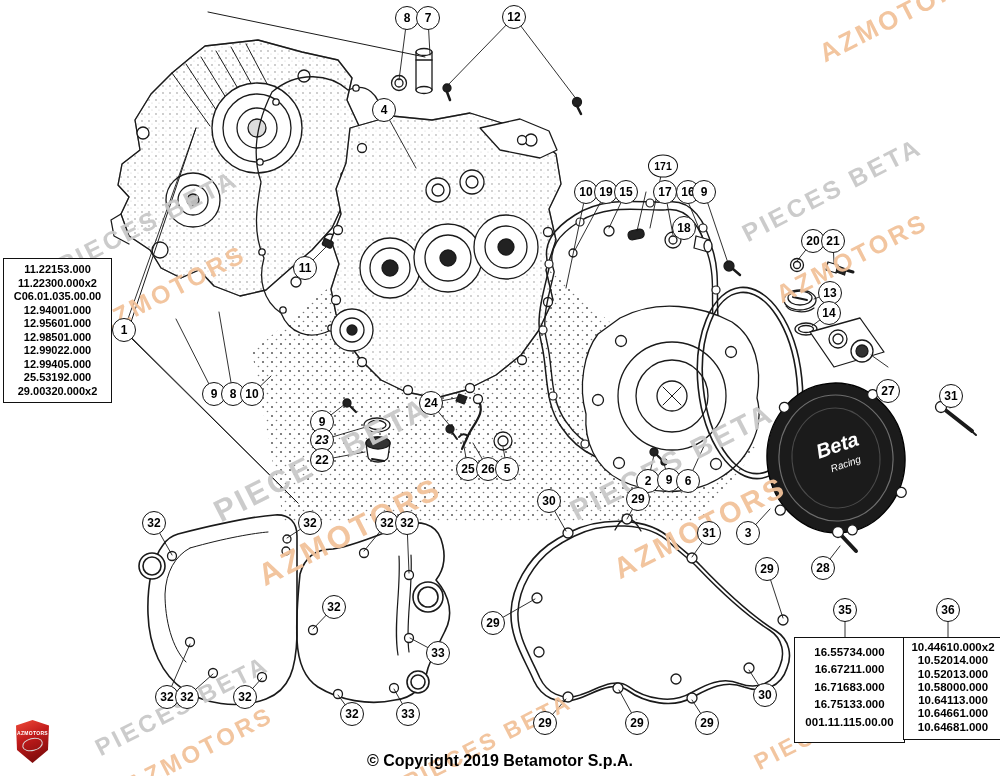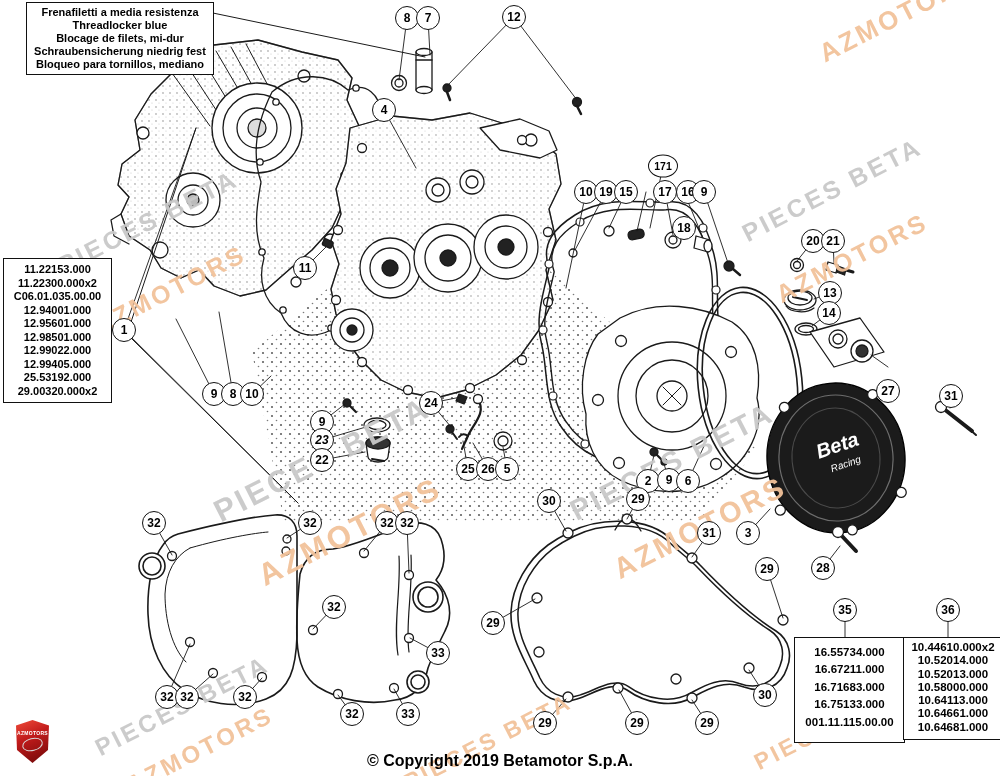--- a/index.html
+++ b/index.html
@@ -367,27 +367,20 @@
       <div class="watermark wm-gray" style="left: 322px; top: 460px; font-size: 31px;">PIECES BETA</div>
       <div class="watermark wm-orange" style="left: 350px; top: 532px; font-size: 31px;">AZMOTORS</div>
       <div class="watermark wm-gray" style="left: 672px; top: 462px; font-size: 29px;">PIECES BETA</div>
       <div class="watermark wm-orange" style="left: 700px; top: 528px; font-size: 29px;">AZMOTORS</div>
       <div class="watermark wm-gray" style="left: 182px; top: 706px; font-size: 24px;">PIECES BETA</div>
       <div class="watermark wm-orange" style="left: 200px; top: 750px; font-size: 24px;">AZMOTORS</div>
       <div class="watermark wm-orange" style="left: 488px; top: 742px; font-size: 23px;">PIECES BETA</div>
       <div class="watermark wm-orange" style="left: 838px; top: 722px; font-size: 23px;">PIECES BETA</div>
     </div>
 
-  <div id="note-box" class="txtbox">
-      <div>Frenafiletti a media resistenza</div>
-      <div>Threadlocker blue</div>
-      <div>Blocage de filets, mi-dur</div>
-      <div>Schraubensicherung niedrig fest</div>
-      <div>Bloqueo para tornillos, mediano</div>
-    </div>
 
   <div id="left-parts-box" class="txtbox">
       <div>11.22153.000</div>
       <div>11.22300.000x2</div>
       <div>C06.01.035.00.00</div>
       <div>12.94001.000</div>
       <div>12.95601.000</div>
       <div>12.98501.000</div>
       <div>12.99022.000</div>
       <div>12.99405.000</div>

